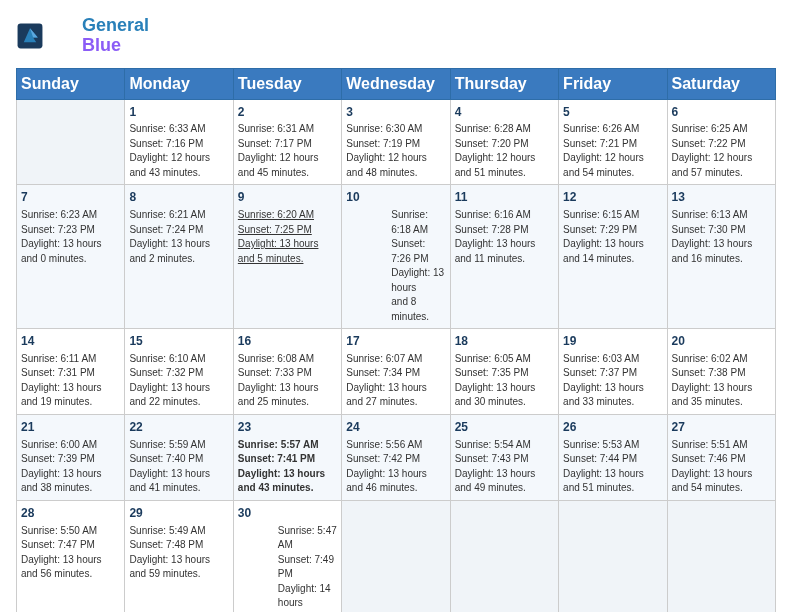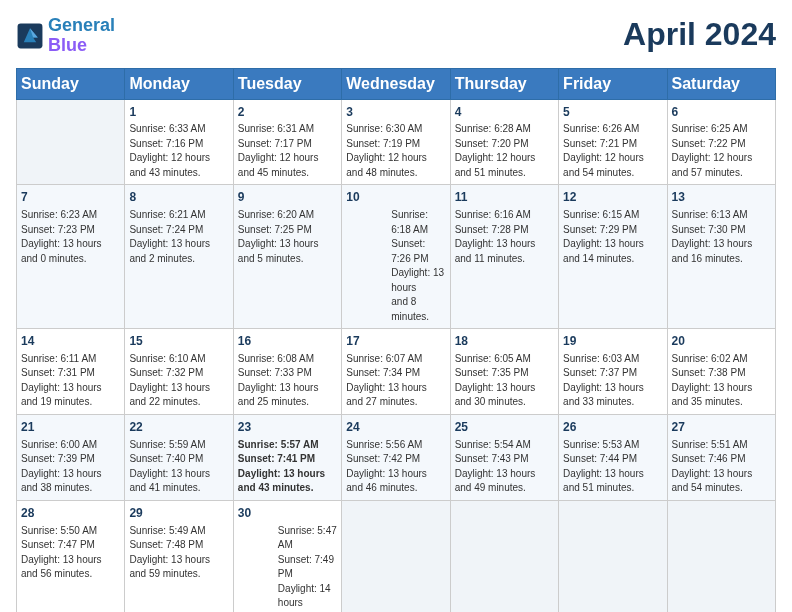--- a/index.html
+++ b/index.html
@@ -22,20 +22,21 @@
       gap: 4px;
     }
     .logo-text {
       font-size: 18px;
       font-weight: bold;
       color: #1a3a5c;
       line-height: 1.1;
     }
     .logo-text span {
       color: #2980b9;
+      margin-left: 34px;
     }
     .logo-icon {
       width: 28px;
       height: 28px;
     }
     .title-block {
       text-align: right;
     }
     .month-title {
       font-size: 32px;
@@ -105,21 +106,20 @@
       <polygon points="18,8 28,20 22,20" fill="#5ba8e0"></polygon>
     </svg>
     <div>
       <div class="logo-text">
         <span>General</span><br>
         <span style="color:#8b5cf6;">Blue</span>
       </div>
     </div>
   </div>
   <div class="title-block">
-    <div class="month-title">April 2024</div>
   </div>
 </div>
 
 <table>
   <thead>
     <tr>
     <th>Sunday</th>
         <th>Monday</th>
         <th>Tuesday</th>
         <th>Wednesday</th>
@@ -184,21 +184,21 @@
         </td>
         <td>
           <div class="day-num">8</div>
           <div class="day-info" style="white-space: pre-line;">Sunrise: 6:21 AM
 Sunset: 7:24 PM
 Daylight: 13 hours
 and 2 minutes.</div>
         </td>
         <td>
           <div class="day-num">9</div>
-          <div class="day-info" style="white-space: pre-line;">Sunrise: 6:20 AM
+          <div class="day-info" style="white-space: pre-line; text-decoration: underline;">Sunrise: 6:20 AM
 Sunset: 7:25 PM
 Daylight: 13 hours
 and 5 minutes.</div>
         </td>
         <td>
           <div class="day-num">10</div>
           <div class="day-info" style="white-space: pre-line; margin-left: 45px;">Sunrise: 6:18 AM
 Sunset: 7:26 PM
 Daylight: 13 hours
 and 8 minutes.</div>

